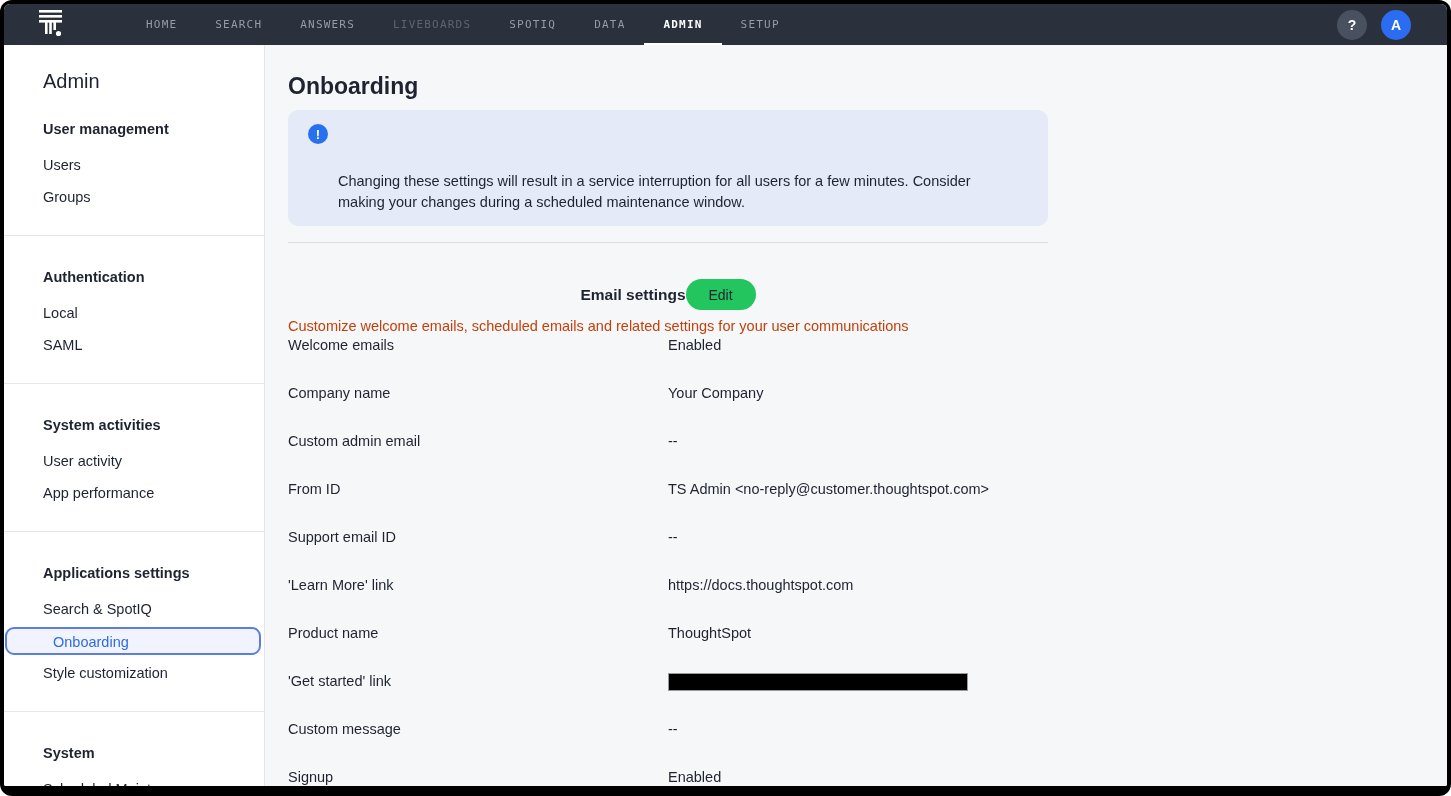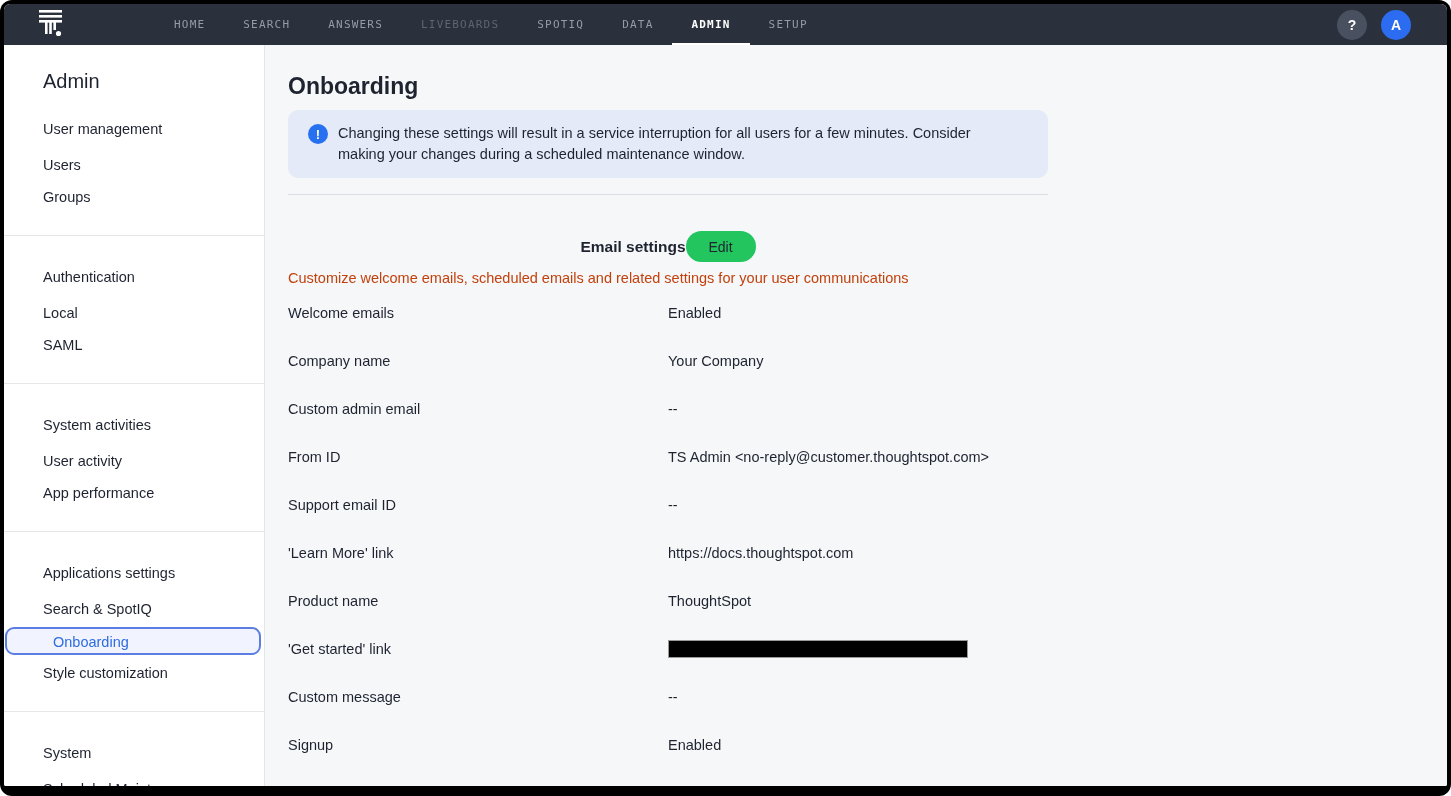--- a/index.html
+++ b/index.html
@@ -23,21 +23,20 @@
     overflow: hidden;
     background: #f6f7f9;
   }
 
   
   .topnav {
     height: 41px; flex: 0 0 41px;
     background: #2b313c;
     display: flex; align-items: stretch;
     padding: 0 36px 0 34px;
-    gap: 28px;
   }
   .logo-wrap { display: flex; align-items: center; margin-right: 64px; }
   .nav-items { display: flex; align-items: stretch; }
   .nav-item {
     font-family: "DejaVu Sans Mono", "Liberation Mono", monospace;
     font-size: 11px; letter-spacing: 1.2px;
     color: #959ca7;
     display: flex; align-items: center;
     padding: 0 19px;
     cursor: pointer;
@@ -60,21 +59,21 @@
 
   
   .sidebar {
     width: 261px; flex: 0 0 261px;
     background: #ffffff;
     border-right: 1px solid #e4e5e9;
     padding-top: 25px;
     overflow: hidden;
   }
   .side-title { font-size: 20px; font-weight: 500; margin: 0 0 26px 39px; }
-  .side-heading { font-size: 14.5px; font-weight: normal; margin: 0 0 10px 39px; line-height: 20px; }
+  .side-heading { font-size: 14.5px; font-weight: bold; margin: 0 0 10px 39px; line-height: 20px; }
   .side-item {
     font-size: 14.5px; height: 32px; line-height: 32px;
     padding-left: 39px; cursor: pointer; color: #1e2330;
     white-space: nowrap;
   }
   .side-item.selected {
     margin: 2px 3px 2px 1px;
     padding-left: 46px;
     height: 28px; line-height: 26px;
     background: #f1f4fe;
@@ -99,39 +98,39 @@
     padding: 13px 24px 13px 20px;
     display: flex; gap: 10px;
   }
   .info-icon {
     flex: 0 0 20px; width: 20px; height: 20px; border-radius: 50%;
     background: #2770ef; color: #fff;
     font-size: 13px; font-weight: bold;
     display: flex; align-items: center; justify-content: center;
     margin-top: 1px;
   }
-  .banner-text { font-size: 14.5px; line-height: 21px; max-width: 655px; }
+  .banner-text { font-size: 14.5px; line-height: 21px; max-width: 655px; margin-top: 48px; }
   .main-divider { border: none; border-top: 1px solid #dcdde6; width: 760px; margin-top: 16px; }
 
   .section-header {
     width: 760px; margin-top: 36px;
     display: flex; align-items: center; justify-content: center;
   }
   .section-heading { font-size: 15.5px; font-weight: bold; }
   .edit-btn {
     width: 70px; height: 31px;
     border: none; border-radius: 16px;
     background: #22c55e; color: #1e2330;
     font-family: inherit; font-size: 14px;
     cursor: pointer;
   }
   .section-subtitle { font-size: 14.5px; color: #c2410c; margin-top: 8px; }
 
   .fields { margin-top: 3px; width: 760px; }
-  .field-row { display: flex; align-items: center; height: 48px; }
+  .field-row { display: flex; height: 48px; }
   .field-label { width: 380px; font-size: 14.5px; flex: 0 0 380px; }
   .field-value { font-size: 14.5px; font-weight: normal; }
   .redacted-bar {
     width: 300px; height: 18px;
     background: #000; border: 1px solid #9a9a9a;
   }
 </style>
 </head>
 <body>
 

